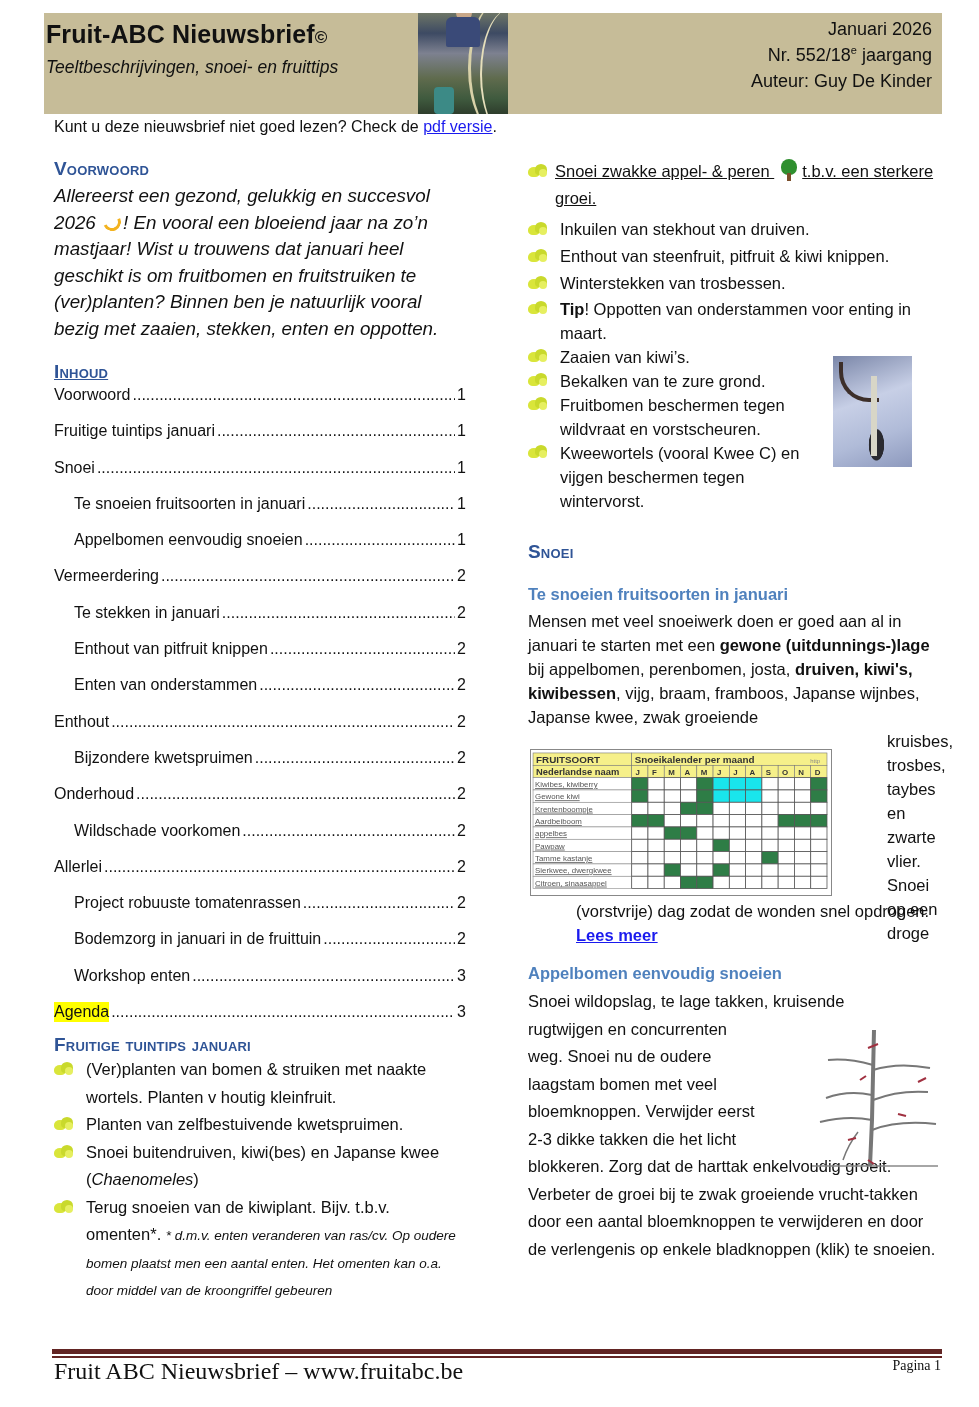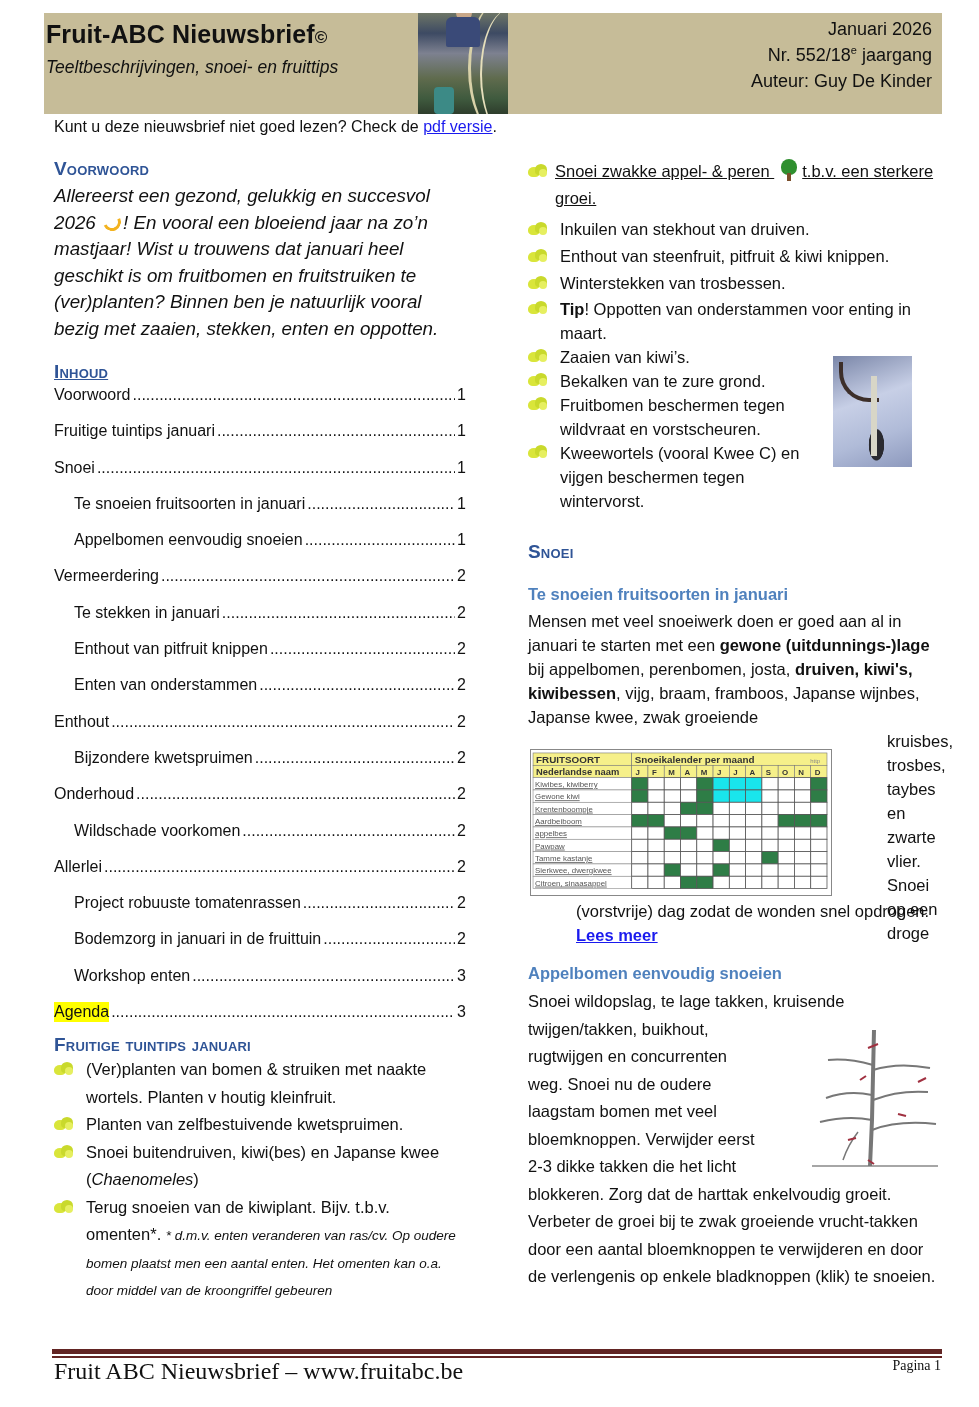--- a/index.html
+++ b/index.html
@@ -501,21 +501,20 @@
     </svg>
   <div class="snoei-p1b">
     <div>(vorstvrije) dag zodat de wonden snel opdrogen.</div>
     <a href="#" class="lees-meer">Lees meer</a>
   </div>
 
   <div class="h2 snoei-h2b">Appelbomen eenvoudig snoeien</div>
   <div class="snoei-p2">
     <div id="narrow-lines">
         <div>Snoei wildopslag, te lage takken, kruisende</div>
-        <div>twijgen/takken, buikhout,</div>
         <div>rugtwijgen en concurrenten</div>
         <div>weg. Snoei nu de oudere</div>
         <div>laagstam bomen met veel</div>
         <div>bloemknoppen. Verwijder eerst</div>
         <div>2-3 dikke takken die het licht</div>
       </div>
     <div>blokkeren. Zorg dat de harttak enkelvoudig groeit. Verbeter de groei bij te zwak groeiende vrucht-takken door een aantal bloemknoppen te verwijderen en door de verlengenis op enkele bladknoppen (klik) te snoeien.</div>
   </div>
   <svg class="tree-img" viewBox="0 0 132 150">
     <line x1="4" y1="146" x2="130" y2="146" stroke="#888" stroke-width="1.5"></line>

